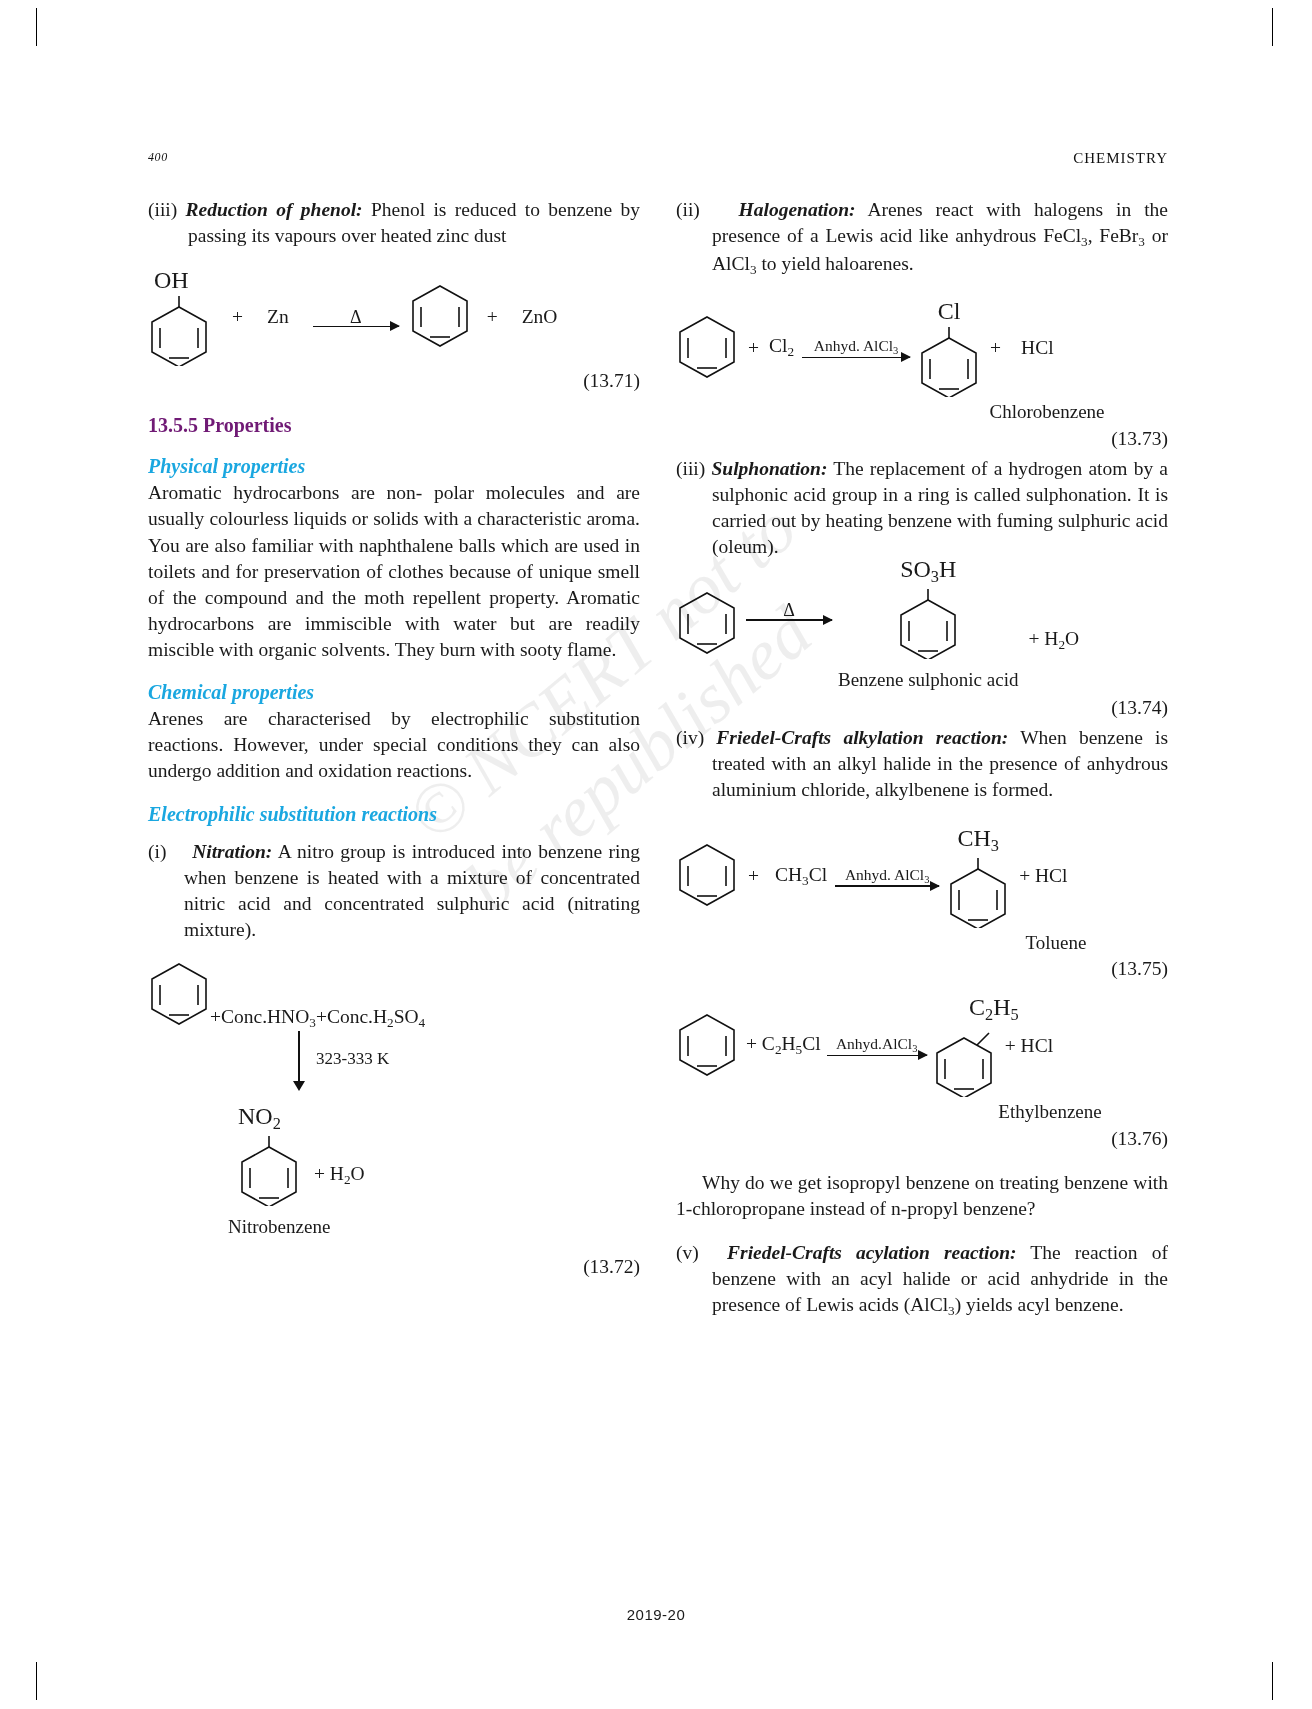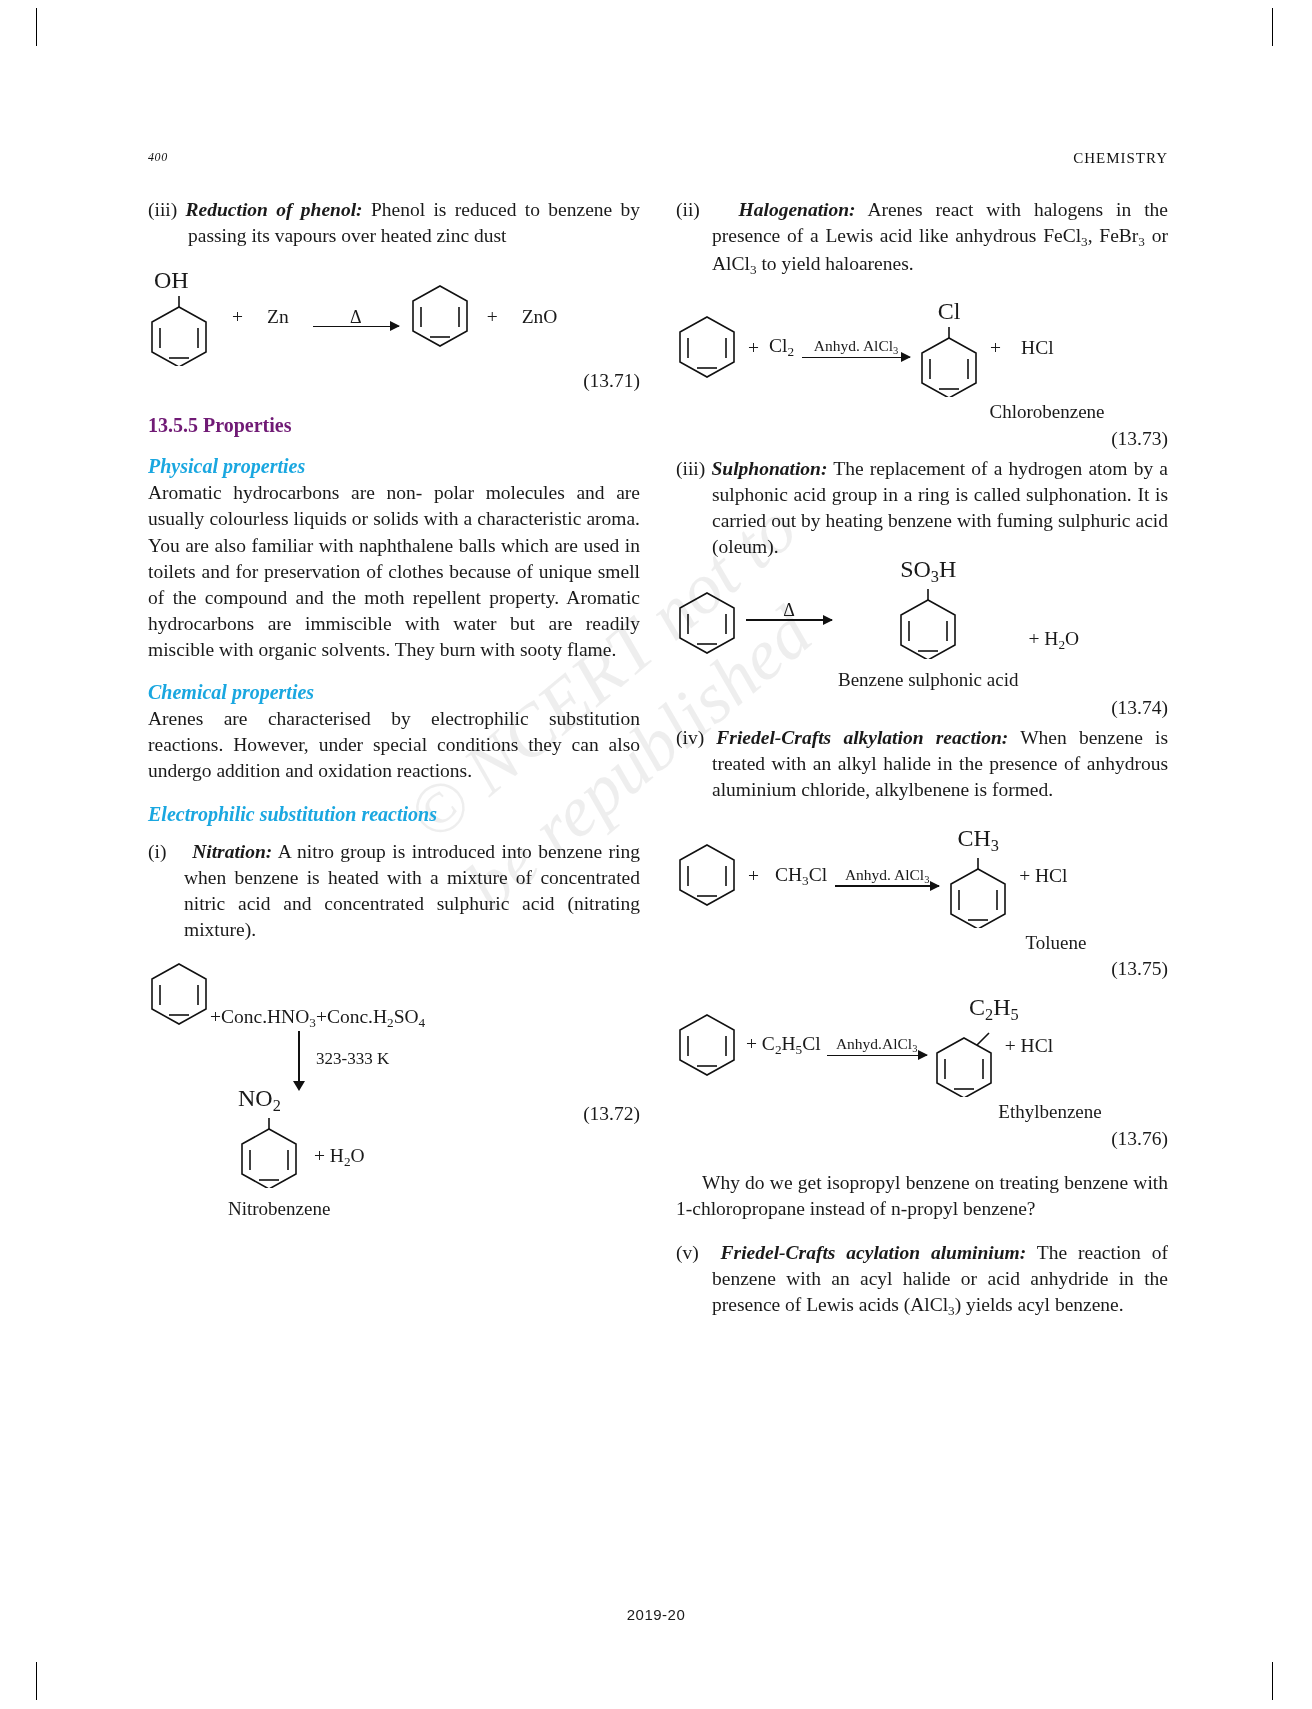--- a/index.html
+++ b/index.html
@@ -273,21 +273,21 @@
               </svg>
             </div>
             <span style="margin-top:22px;"><span>+Conc.HNO</span><sub>3</sub><span>+Conc.H</span><sub>2</sub><span>SO</span><sub>4</sub></span>
           </div>
 
           <div style="display:flex; align-items:center;">
             <div class="down-arrow"></div>
             <span style="font-size:17px; margin-left:16px; margin-top:4px;">323-333 K</span>
           </div>
 
-          <div style="display:flex; align-items:flex-start; margin-top:2px;">
+          <div style="display:flex; align-items:flex-start; margin-top:20px;flex-direction:column;">
             <div style="margin-left:90px;">
               <div class="lbl-above" style="text-align:left;"><span>NO</span><sub>2</sub></div>
               <div style="display:flex; align-items:center;">
                 <div class="ring">
                   <svg width="62" height="72" viewBox="0 0 62 72">
                     <line x1="31" y1="2" x2="31" y2="14" stroke="#111" stroke-width="1.6"></line>
                     <polygon points="31,13 58,28 58,58 31,73 4,58 4,28" fill="none" stroke="#111" stroke-width="1.6"></polygon>
                     <line x1="12" y1="34" x2="12" y2="54" stroke="#111" stroke-width="1.6"></line>
                     <line x1="50" y1="34" x2="50" y2="54" stroke="#111" stroke-width="1.6"></line>
                     <line x1="21" y1="64" x2="41" y2="64" stroke="#111" stroke-width="1.6"></line>
@@ -442,20 +442,20 @@
               </div>
             </div>
             <span style="margin-left:10px;">+   HCl</span>
           </div>
           <div class="cap" style="margin-left:256px;">Ethylbenzene</div>
           <div class="eqno">(13.76)</div>
         </div>
 
         <p class="ind" style="margin-top:20px;">Why do we get isopropyl benzene on treating benzene with 1-chloropropane instead of n-propyl benzene?</p>
 
-        <p class="hang2" style="margin-top:18px;"><span>(v)</span>&nbsp; <b class="it">Friedel-Crafts acylation aluminium:</b><span> The reaction of benzene with an acyl halide or acid anhydride in the presence of Lewis acids (AlCl</span><sub>3</sub><span>) yields acyl benzene.</span></p>
+        <p class="hang2" style="margin-top:18px;"><span>(v)</span>&nbsp; <b class="it">Friedel-Crafts acylation reaction:</b><span> The reaction of benzene with an acyl halide or acid anhydride in the presence of Lewis acids (AlCl</span><sub>3</sub><span>) yields acyl benzene.</span></p>
 
       </div>
     </div>
   </div>
 
   <div class="footer">2019-20</div>
 </div>
 
 </body></html>

